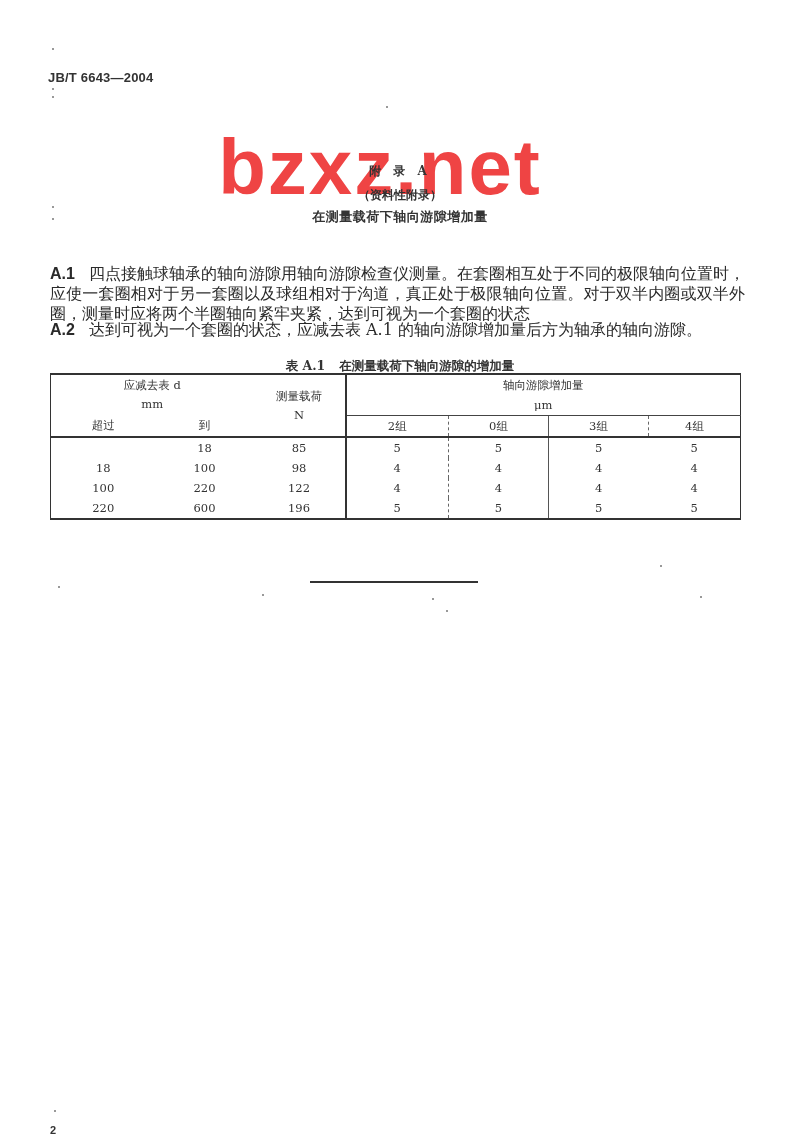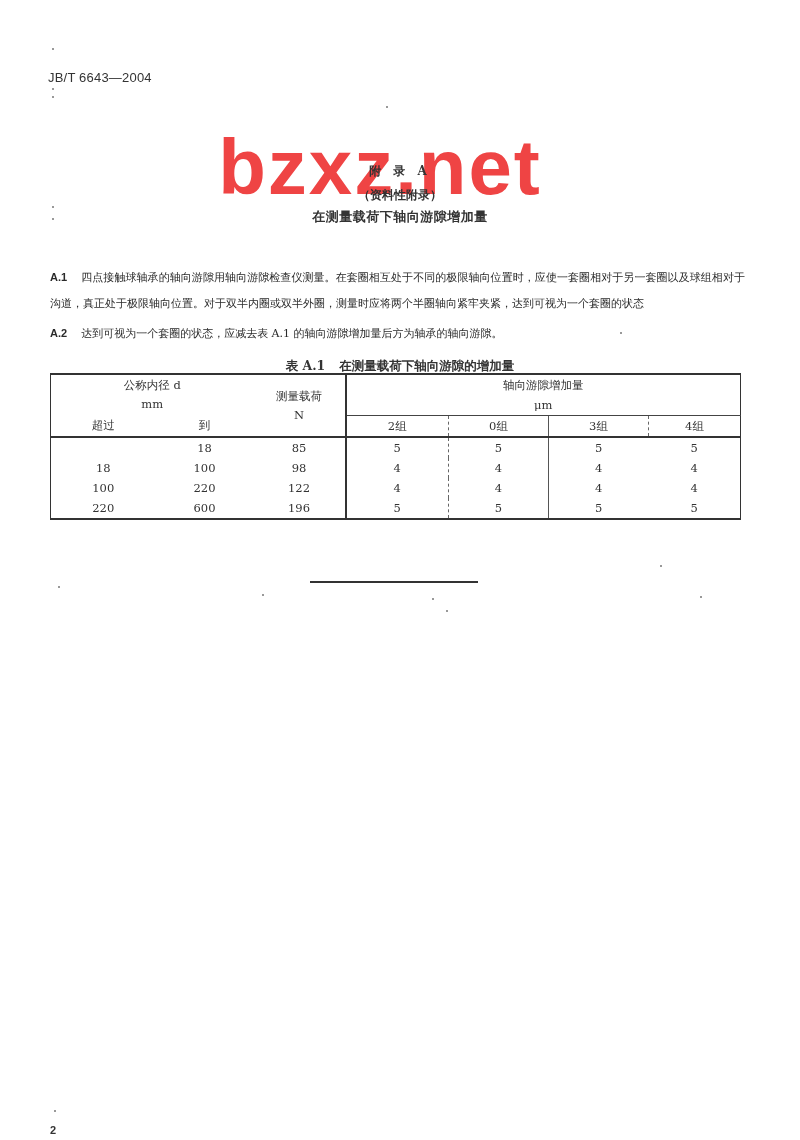--- a/index.html
+++ b/index.html
@@ -3,33 +3,33 @@
   <meta charset="utf-8">
   <style>
     html, body { margin: 0; padding: 0; background: #ffffff; }
     body {
       width: 800px; height: 1140px; position: relative; overflow: hidden;
       font-family: "DejaVu Serif", "Liberation Serif", serif; color: #222;
     }
     .abs { position: absolute; }
     .std-code {
       left: 48px; top: 70px; font-family: "Liberation Sans", sans-serif;
-      font-weight: normal; font-size: 13px; color: #333; letter-spacing: 0.2px;
+      font-weight: bold; font-size: 13px; color: #333; letter-spacing: 0.2px;
     }
     .watermark {
       left: 200px; top: 128px; width: 360px; text-align: center;
       font-family: "Liberation Sans", sans-serif; font-weight: bold;
       font-size: 78px; color: #ef4444; letter-spacing: 2px; line-height: 1;
     }
     .annex-title { left: 0; width: 800px; text-align: center; font-weight: bold; color: #333; }
     .t1 { top: 163px; font-size: 12px; letter-spacing: 4px; }
     .t2 { top: 187px; font-size: 12px; }
     .t3 { top: 208px; font-size: 13px; letter-spacing: 0.5px; }
     .para {
-      left: 50px; width: 695px; font-size: 11px; line-height: 26px; color: #2a2a2a;
+      left: 50px; width: 695px; font-size: 16px; line-height: 20px; color: #2a2a2a;
       text-align: justify;
     }
     .para .num { font-family: "Liberation Sans", sans-serif; font-weight: bold; margin-right: 14px; }
     .p1 { top: 264px; }
     .p2 { top: 320px; }
     .table-caption {
       left: 0; width: 800px; top: 358px; text-align: center; font-weight: bold;
       font-size: 12.5px; color: #333;
     }
     .table-caption .sp { display: inline-block; width: 14px; }
@@ -81,21 +81,21 @@
       <col style="width:98px">
       <col style="width:92px">
     <col style="width:103px">
       <col style="width:100px">
       <col style="width:100px">
       <col style="width:92px">
   </colgroup>
   <tbody>
       <tr class="hdr-top">
     <td colspan="2" rowspan="2" class="cell-stack">
-      <div>公称内径 d</div>
+      <div>应减去表 d</div>
       <div>mm</div>
     </td>
     <td rowspan="3" class="cell-stack">
       <div>测量载荷</div>
       <div>N</div>
     </td>
     <td colspan="4" class="v-thick">轴向游隙增加量</td>
   </tr>
   <tr>
     <td colspan="4" class="v-thick">μm</td>

